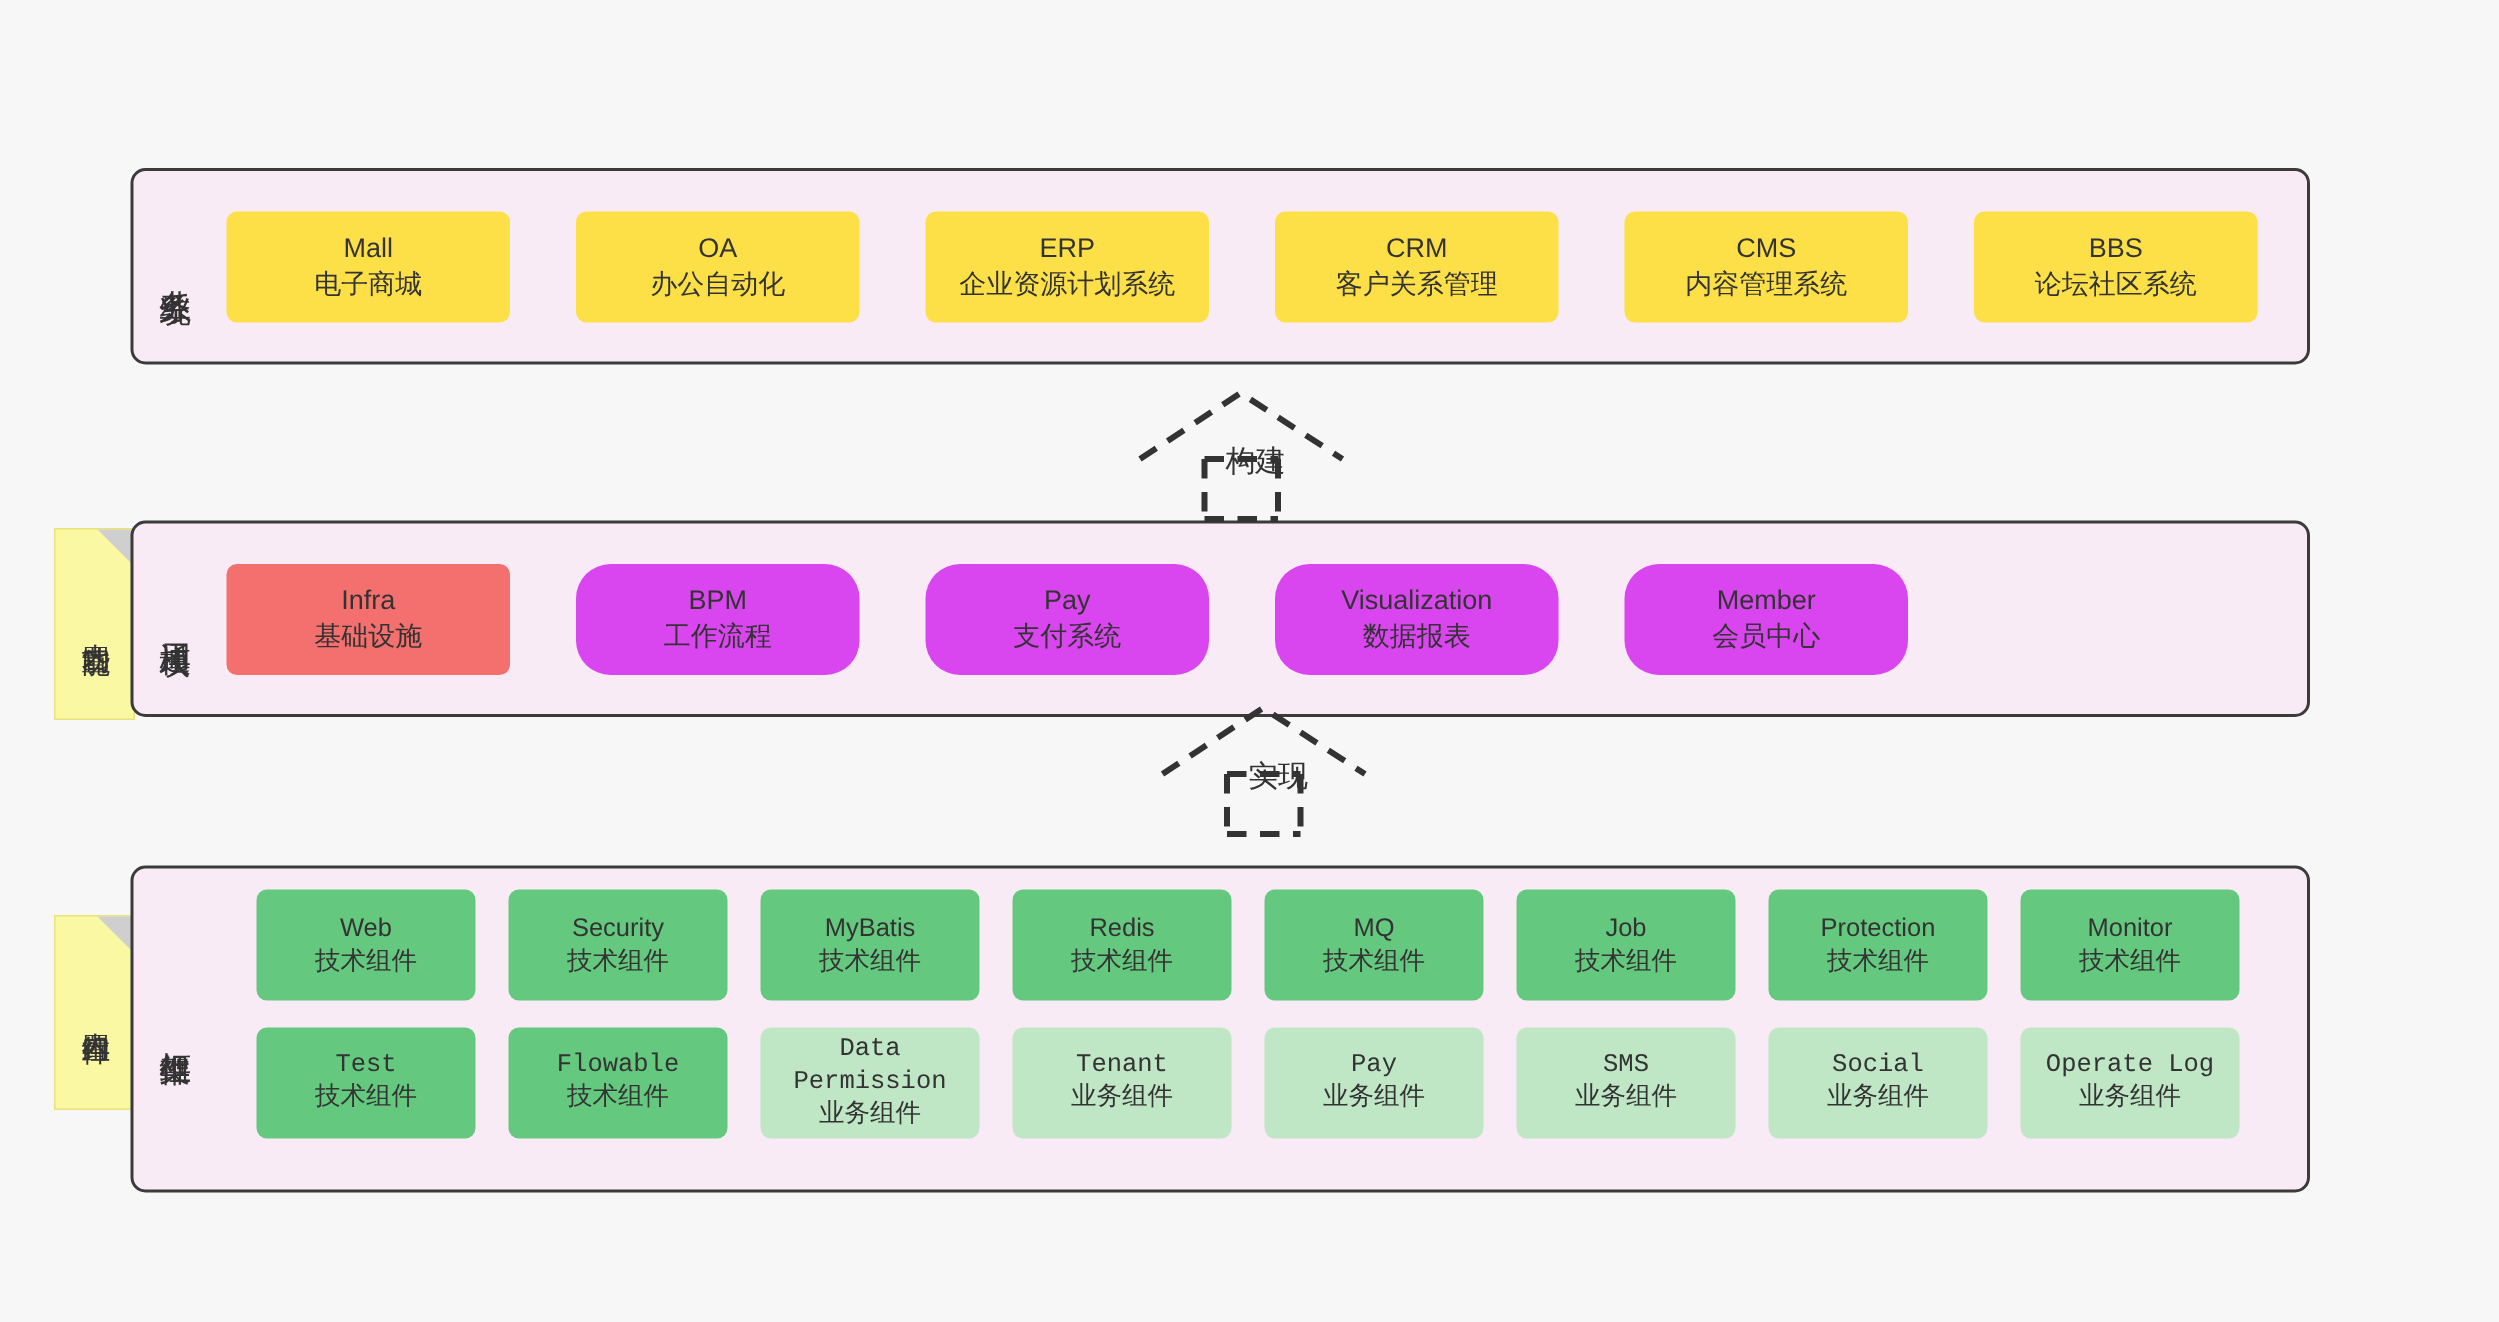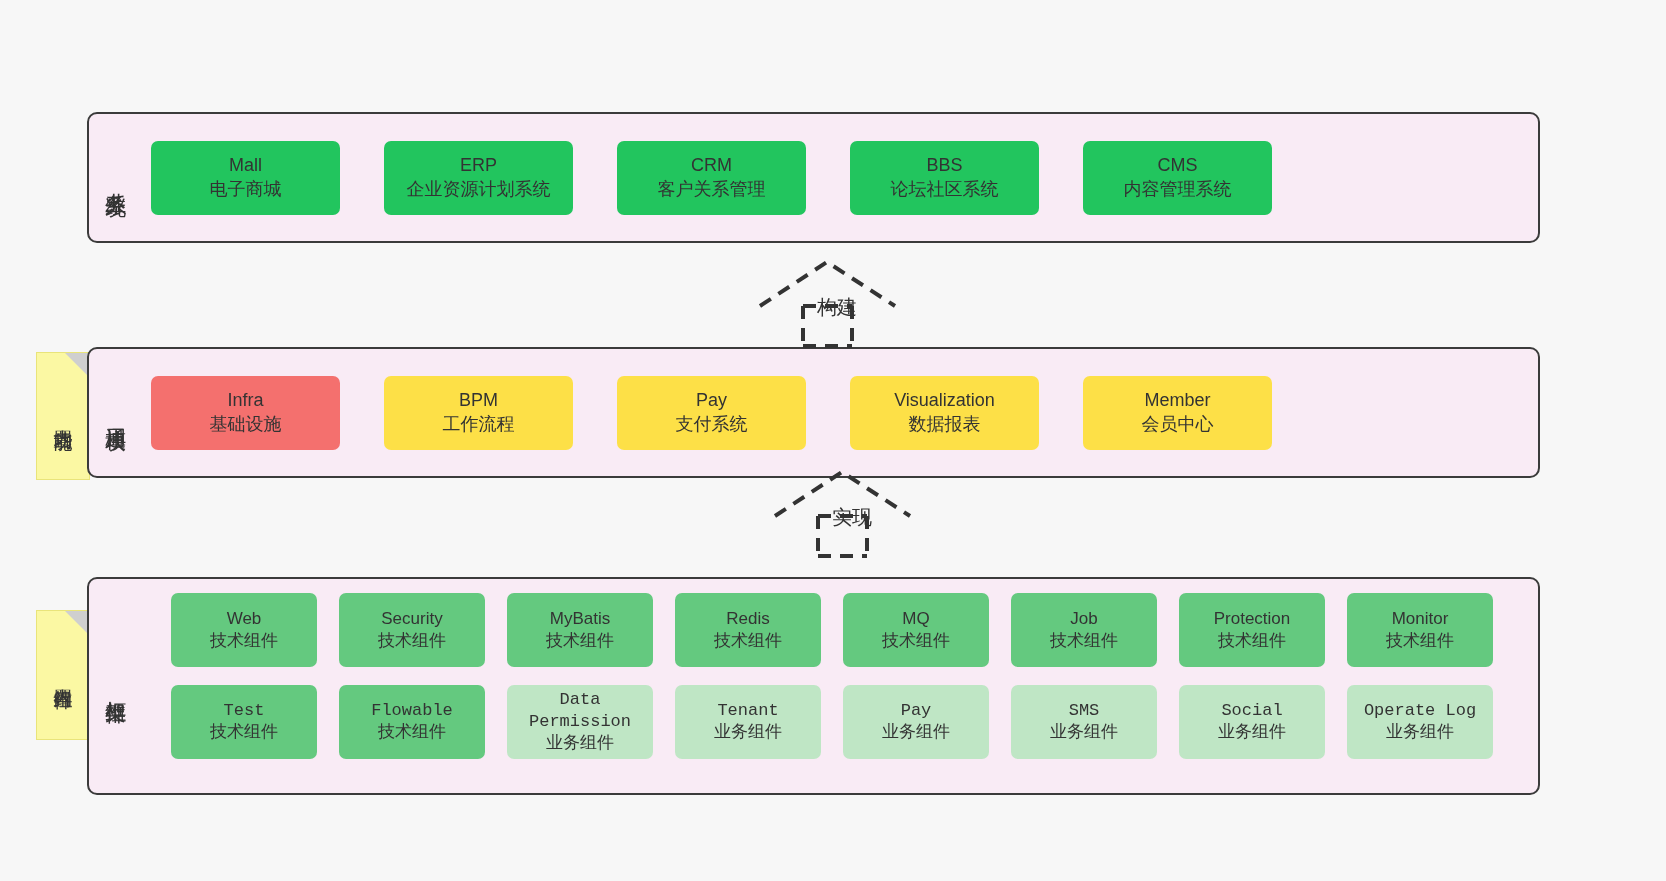--- a/index.html
+++ b/index.html
@@ -69,23 +69,23 @@
     font-size: 18px;
     line-height: 1.28;
     color: #333333;
     padding: 4px 6px;
     user-select: none;
   }
   .node .n-title { display: block; }
   .node .n-sub   { display: block; }
 
   
-  .c-blue       { background: #22c55e; }
+  .c-blue       { background: #fde047; }
   .c-red        { background: #f4706e; }
-  .c-pink       { background: #fde047; }
+  .c-pink       { background: #d946ef; border-radius: 23px; }
   .c-green      { background: #64c97f; }
   .c-lightgreen { background: #bfe6c5; }
 
   
   #layer-business { left: 87px; top: 112px; width: 1453px; height: 131px; }
   #layer-business .layer-body { gap: 44px; padding-left: 8px; }
   #layer-business .node { width: 189px; height: 74px; }
 
   
   #layer-common { left: 87px; top: 347px; width: 1453px; height: 131px; }
@@ -167,39 +167,43 @@
 
   <div class="layer" id="layer-business">
     <div class="layer-label">业务系统</div>
     <div class="layer-body">
 
       <div class="node c-blue">
         <span class="n-title">Mall</span>
         <span class="n-sub">电子商城</span>
       </div>
 
+      <div class="node c-blue">
+        <span class="n-title">OA</span>
+        <span class="n-sub">办公自动化</span>
+      </div>
 
       <div class="node c-blue">
         <span class="n-title">ERP</span>
         <span class="n-sub">企业资源计划系统</span>
       </div>
 
       <div class="node c-blue">
         <span class="n-title">CRM</span>
         <span class="n-sub">客户关系管理</span>
       </div>
 
       <div class="node c-blue">
+        <span class="n-title">CMS</span>
+        <span class="n-sub">内容管理系统</span>
+      </div>
+
+      <div class="node c-blue">
         <span class="n-title">BBS</span>
         <span class="n-sub">论坛社区系统</span>
-      </div>
-
-      <div class="node c-blue">
-        <span class="n-title">CMS</span>
-        <span class="n-sub">内容管理系统</span>
       </div>
 
     </div>
   </div>
 
   <div class="arrow" id="arrow-build">
     <svg width="150" height="90" viewBox="0 0 150 90" aria-hidden="true">
 
       <path d="M 5 48 L 72 4 L 140 48" fill="none" stroke="#333333" stroke-width="4" stroke-dasharray="13,9" stroke-linecap="butt"></path>
 

